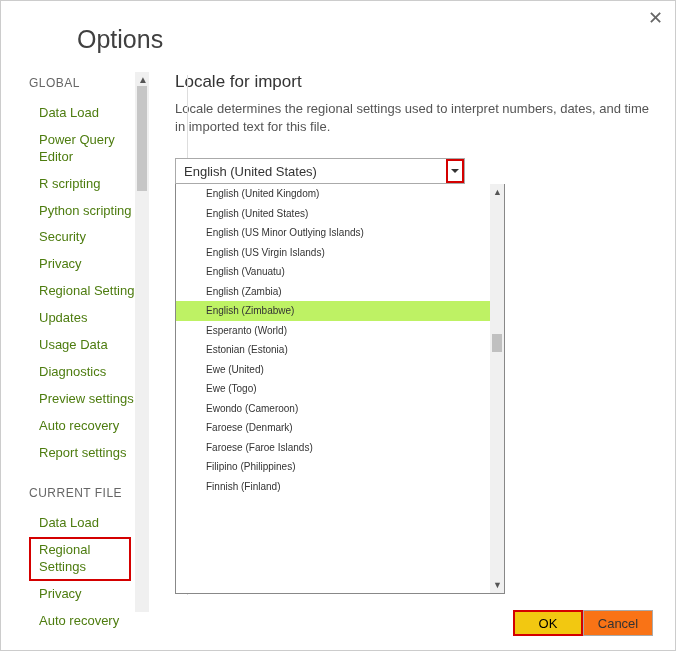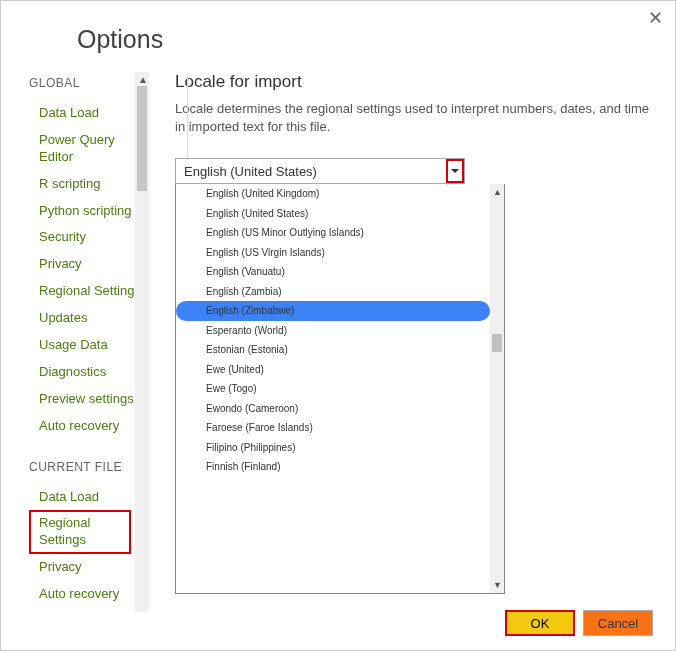--- a/index.html
+++ b/index.html
@@ -149,21 +149,21 @@
     top: 0; left: 0; right: 14px; bottom: 0;
     overflow: hidden;
   }
   .dd-item {
     padding: 2px 0 2px 30px;
     font-size: 10px;
     color: #333;
     line-height: 1.55;
     cursor: pointer;
   }
-  .dd-item.sel { background: #3b82f6; border-radius: 11px; }
+  .dd-item.sel { background: #bef264; }
   .dd-scroll {
     position: absolute;
     right: 0; top: 0; width: 14px; height: 100%;
     background: #f0f0f0;
   }
   .dd-scroll .thumb {
     position: absolute;
     top: 150px; left: 2px; width: 10px; height: 18px;
     background: #c0c0c0;
   }
@@ -173,21 +173,21 @@
     font-size: 9px;
     color: #555;
   }
   .dd-scroll .arrow.up { top: 3px; }
   .dd-scroll .arrow.down { bottom: 3px; }
   .footer {
     position: absolute;
     bottom: 14px;
     right: 22px;
     display: flex;
-    gap: 8px;
+    gap: 0;
   }
   .btn {
     min-width: 70px;
     height: 26px;
     border: 1px solid #aaa;
     background: #f97316;
     font-size: 13px;
     color: #333;
     cursor: pointer;
     display: flex;
@@ -215,20 +215,21 @@
         <div class="nav-item">R scripting</div>
         <div class="nav-item">Python scripting</div>
         <div class="nav-item">Security</div>
         <div class="nav-item">Privacy</div>
         <div class="nav-item">Regional Settings</div>
         <div class="nav-item">Updates</div>
         <div class="nav-item">Usage Data</div>
         <div class="nav-item">Diagnostics</div>
         <div class="nav-item">Preview settings</div>
         <div class="nav-item">Auto recovery</div>
+        <div class="nav-item">Report settings</div>
       </div>
     <div class="section-header second">CURRENT FILE</div>
     <div id="file-list">
         <div class="nav-item">Data Load</div>
         <div class="nav-item highlighted">Regional Settings</div>
         <div class="nav-item">Privacy</div>
         <div class="nav-item">Auto recovery</div>
       </div>
     <div class="sidebar-scroll">
       <span class="arrow up">▲</span>
@@ -255,20 +256,21 @@
             <div class="dd-item">English (US Minor Outlying Islands)</div>
             <div class="dd-item">English (US Virgin Islands)</div>
             <div class="dd-item">English (Vanuatu)</div>
             <div class="dd-item">English (Zambia)</div>
             <div class="dd-item sel">English (Zimbabwe)</div>
             <div class="dd-item">Esperanto (World)</div>
             <div class="dd-item">Estonian (Estonia)</div>
             <div class="dd-item">Ewe (United)</div>
             <div class="dd-item">Ewe (Togo)</div>
             <div class="dd-item">Ewondo (Cameroon)</div>
+            <div class="dd-item">Faroese (Denmark)</div>
             <div class="dd-item">Faroese (Faroe Islands)</div>
             <div class="dd-item">Filipino (Philippines)</div>
             <div class="dd-item">Finnish (Finland)</div>
           </div>
         <div class="dd-scroll">
           <span class="arrow up">▲</span>
           <div class="thumb"></div>
           <span class="arrow down">▼</span>
         </div>
       </div>

